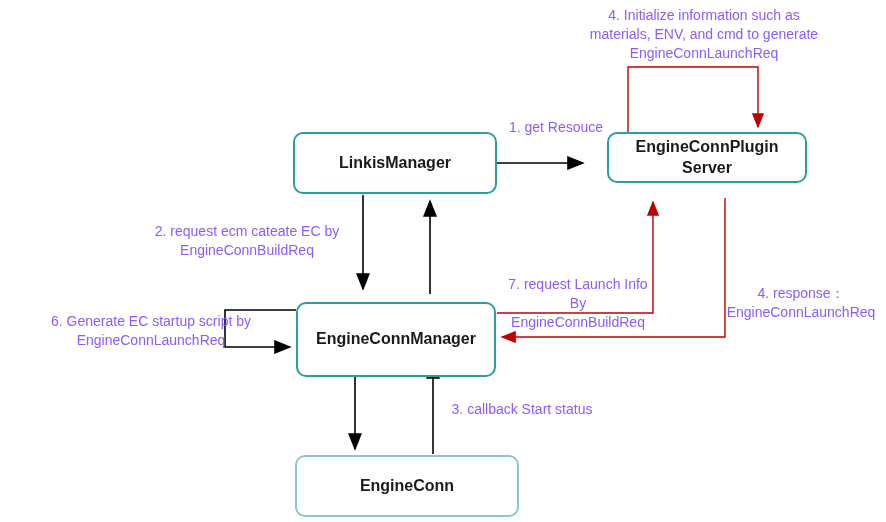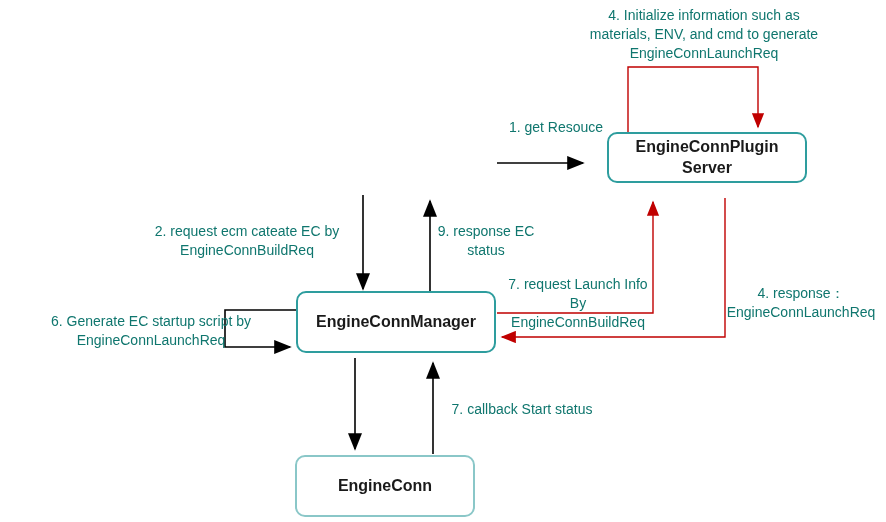--- a/index.html
+++ b/index.html
@@ -9,21 +9,21 @@
   }
   svg.wires{position:absolute;left:0;top:0;width:886px;height:522px;pointer-events:none;}
   .node{
     position:absolute;display:flex;align-items:center;justify-content:center;
     background:#ffffff;border:2px solid #2E9D9E;border-radius:10px;
     font-weight:bold;font-size:16px;color:#1a1a1a;text-align:center;
     white-space:pre-line;line-height:1.3;box-sizing:border-box;z-index:2;
   }
   .node.light{border-color:#8AC7C8;}
   .elabel{
-    position:absolute;color:#0f766e;font-size:14px;line-height:19px;
+    position:absolute;color:#8b5cf6;font-size:14px;line-height:19px;
     text-align:center;white-space:pre-line;transform:translateX(-50%);
     width:max-content;z-index:3;
   }
 </style>
 </head>
 <body>
 
 <div class="canvas">
 
   <svg class="wires" viewBox="0 0 886 522" xmlns="http://www.w3.org/2000/svg">
@@ -48,27 +48,28 @@
 
     <path d="M433,454 L433,363" fill="none" stroke="#000000" stroke-width="1.6" marker-end="url(#ab)"></path>
 
     <path d="M497,313 L653,313 L653,202" fill="none" stroke="#C00000" stroke-width="1.4" marker-end="url(#ar)"></path>
 
     <path d="M628,132 L628,67 L758,67 L758,127" fill="none" stroke="#C00000" stroke-width="1.4" marker-end="url(#ar)"></path>
 
     <path d="M725,198 L725,337 L502,337" fill="none" stroke="#C00000" stroke-width="1.4" marker-end="url(#ar)"></path>
   </svg>
 
+  <div class="node" style="left:293px;top:132px;width:204px;height:62px;">LinkisManager</div>
 
   <div class="node" style="left:607px;top:132px;width:200px;height:51px;">EngineConnPlugin
 Server</div>
 
-  <div class="node" style="left:296px;top:291px;width:200px;height:62px;">EngineConnManager</div>
+  <div class="node" style="left:296px;top:302px;width:200px;height:75px;">EngineConnManager</div>
 
-  <div class="node light" style="left:295px;top:455px;width:180px;height:62px;">EngineConn</div>
+  <div class="node light" style="left:295px;top:455px;width:224px;height:62px;">EngineConn</div>
 
   <div class="elabel" style="left:556px;top:118px;">1. get Resouce</div>
 
   <div class="elabel" style="left:247px;top:222px;">2. request ecm cateate EC by
 EngineConnBuildReq</div>
 
   <div class="elabel" style="left:578px;top:275px;">7. request Launch Info
 By
 EngineConnBuildReq</div>
 
@@ -76,18 +77,16 @@
 materials, ENV, and cmd to generate
 EngineConnLaunchReq</div>
 
   <div class="elabel" style="left:801px;top:284px;">4. response：
 EngineConnLaunchReq</div>
 
   <div class="elabel" style="left:111px;top:312px;margin-left:40px;">6. Generate EC startup script by
 EngineConnLaunchReq</div>
 
 
-  <div class="elabel" style="left:522px;top:400px;">7. callback Start status</div>
+  <div class="elabel" style="left:522px;top:400px;">3. callback Start status</div>
 
-  <div class="elabel" style="left:486px;top:222px;">9. response EC
-status</div>
 
 </div>
 
 </body></html>

